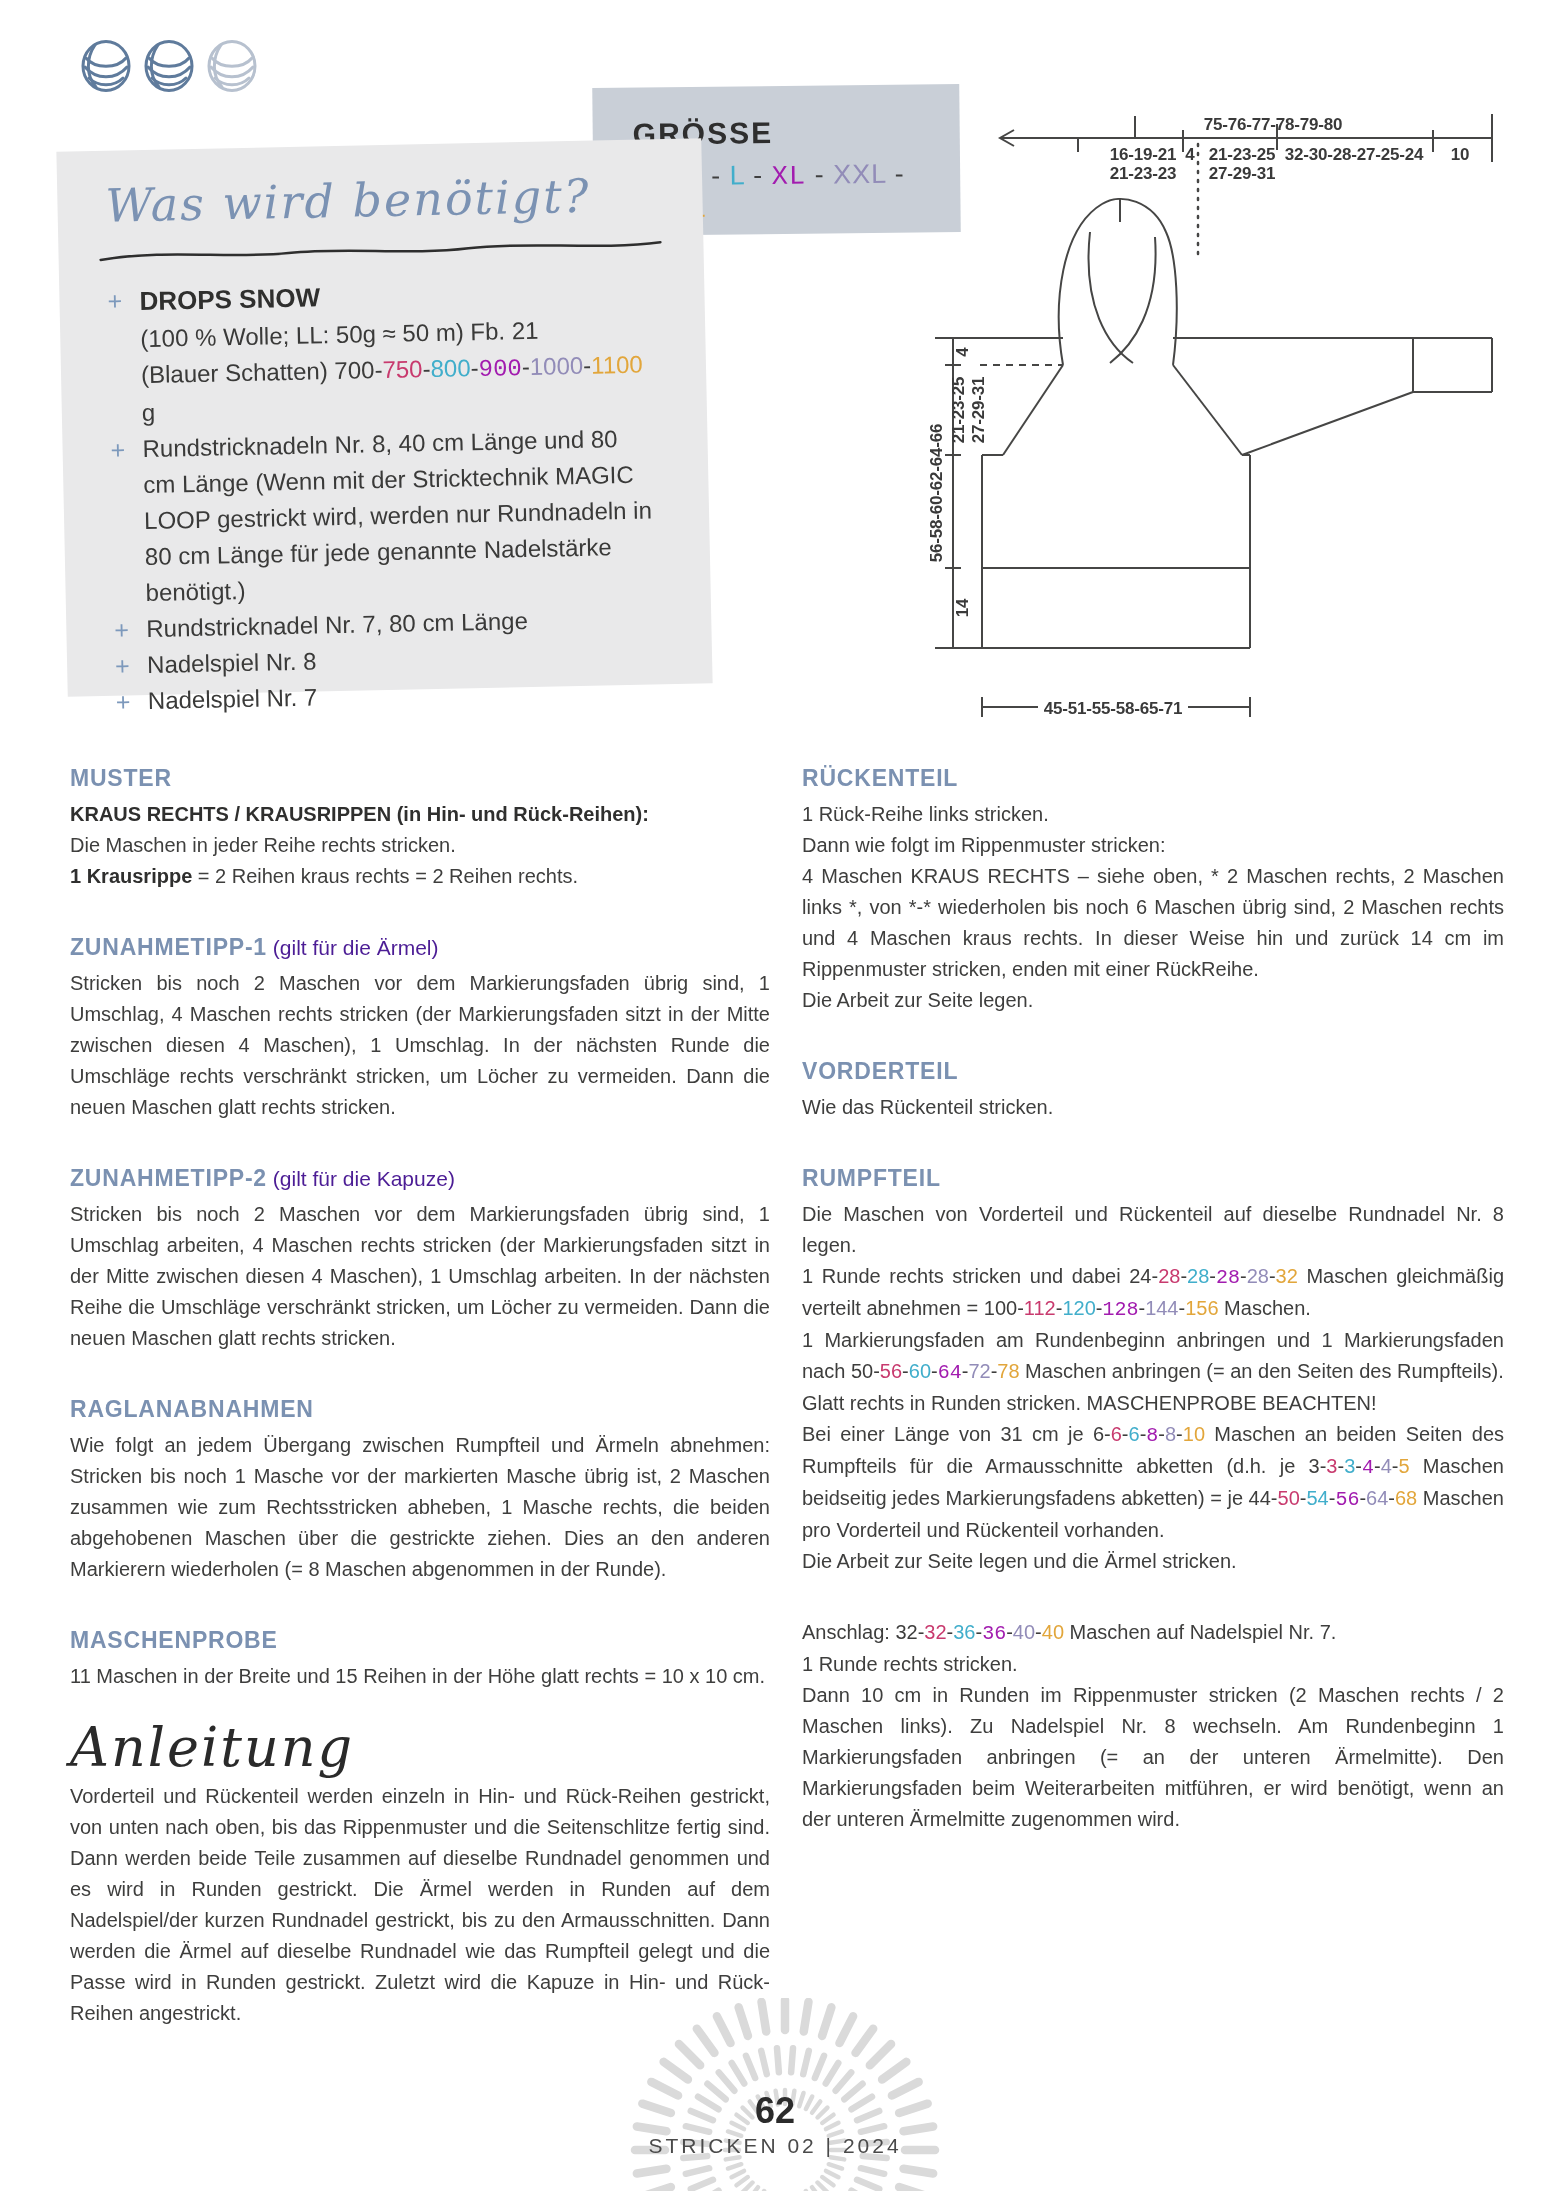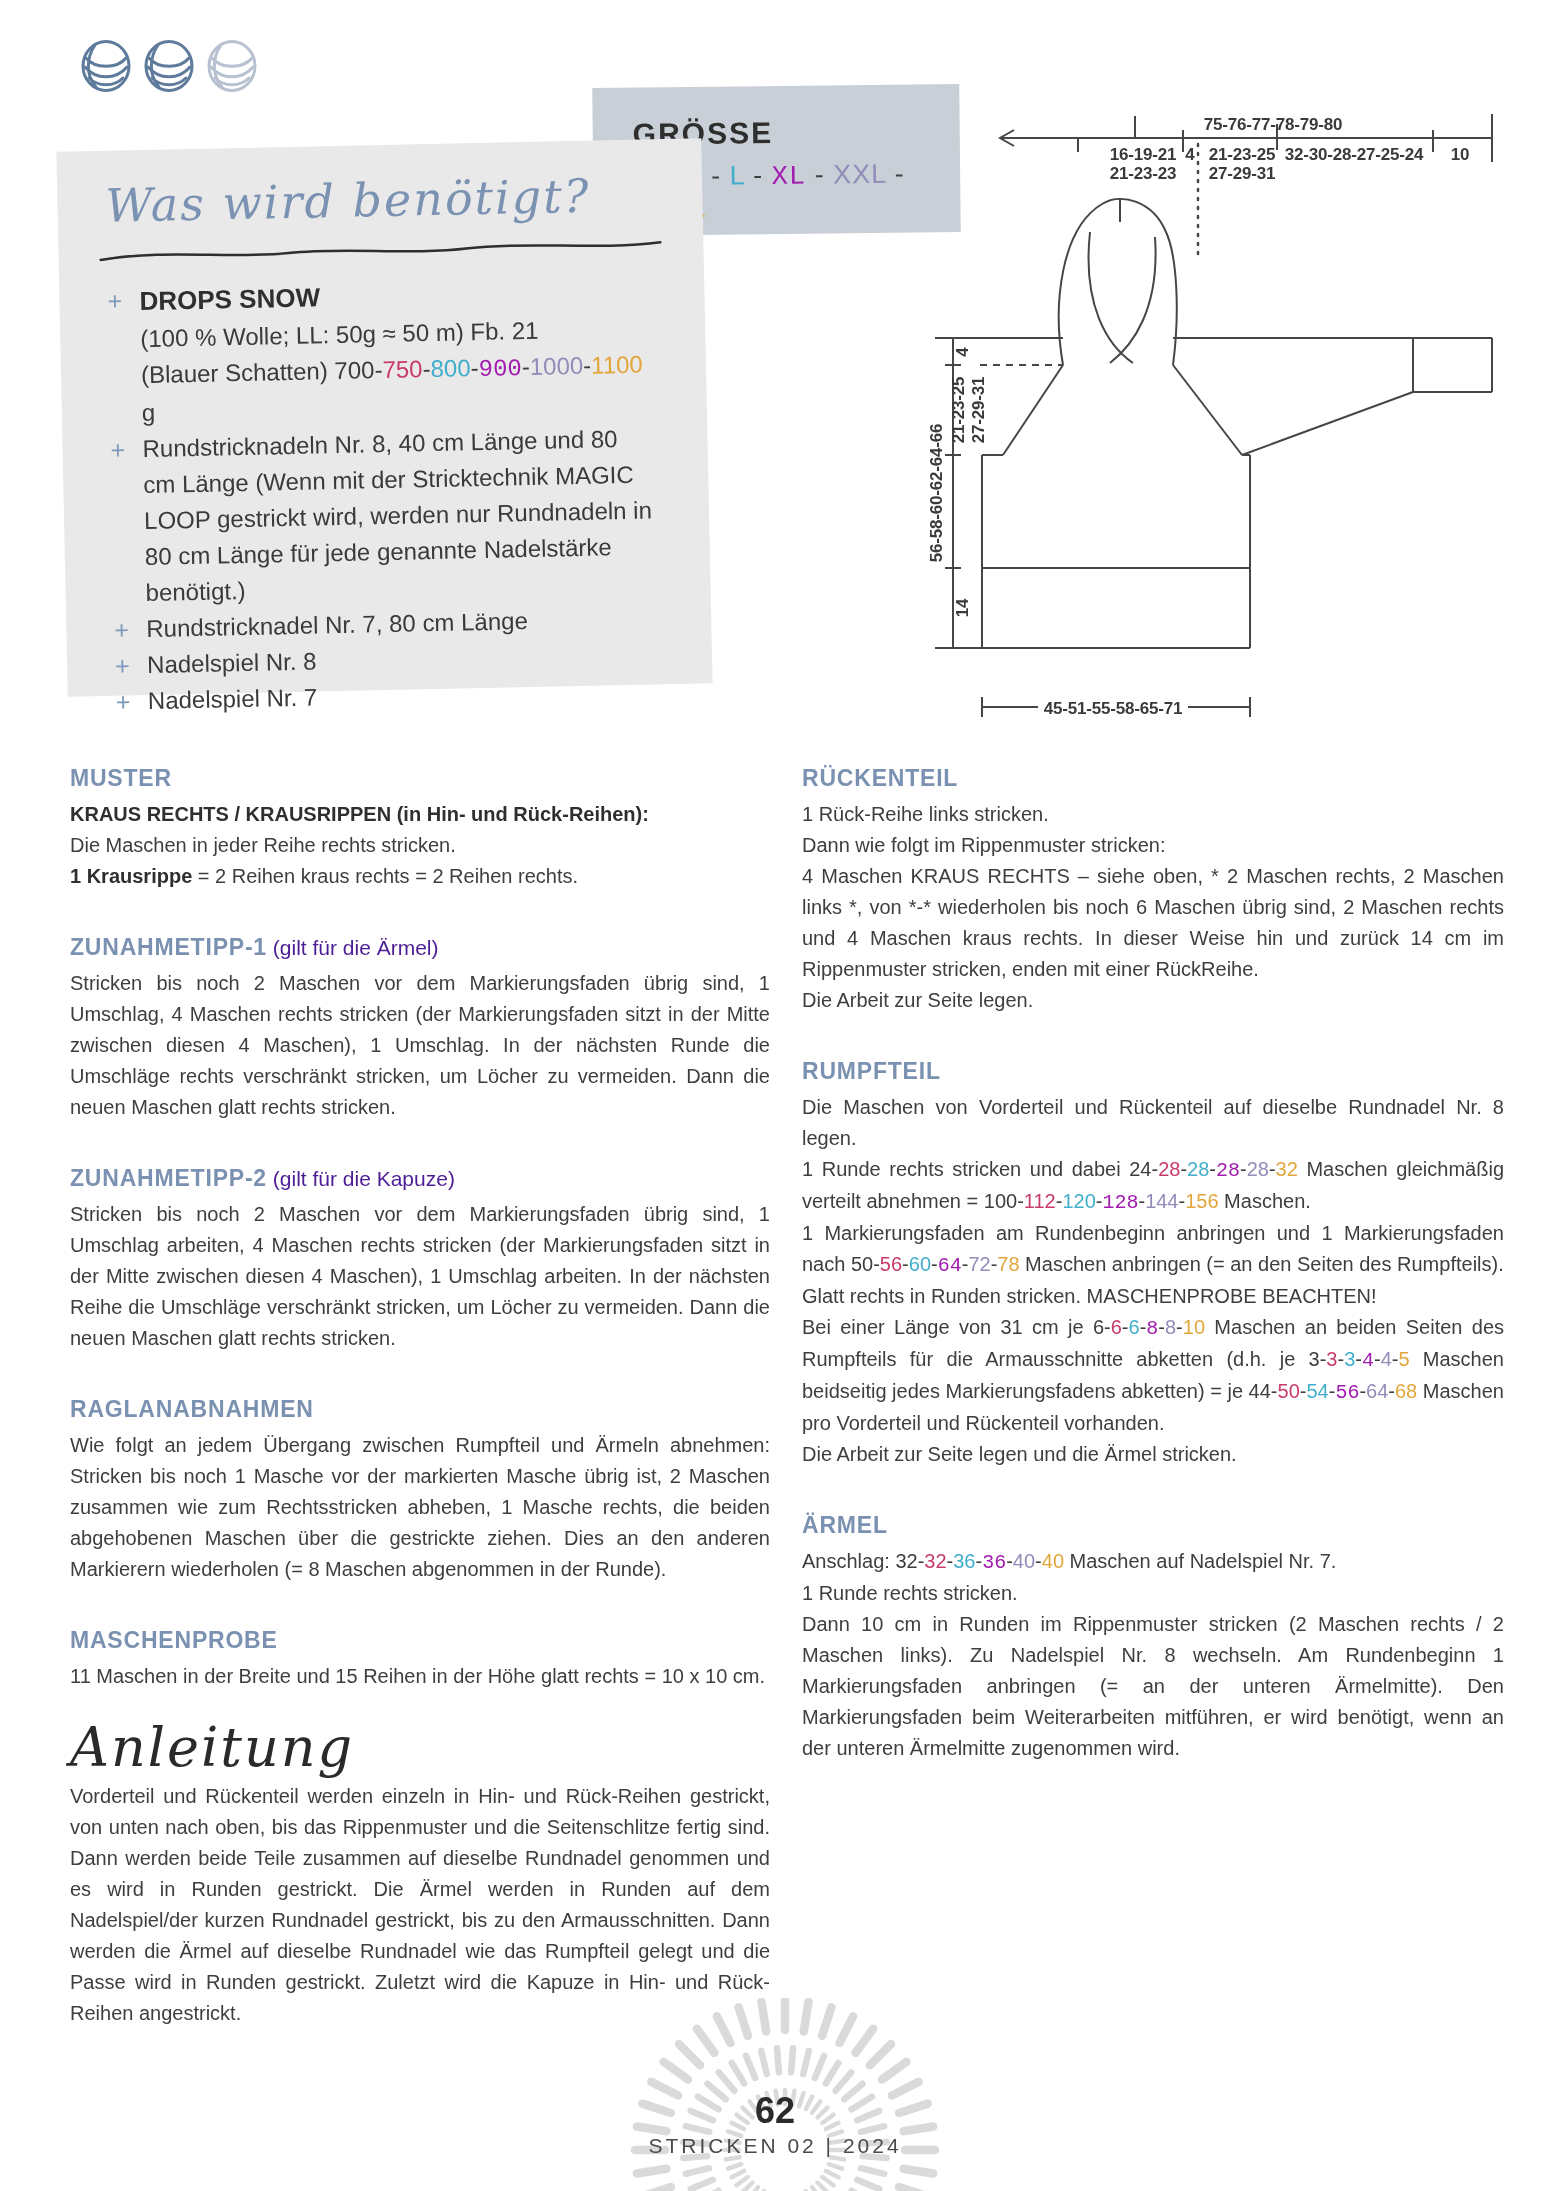--- a/index.html
+++ b/index.html
@@ -224,30 +224,33 @@
     </div>
   <div class="col right" id="right-col">
       <section>
         <h3><span>RÜCKENTEIL</span></h3>
         <p><span>1 Rück-Reihe links stricken.</span></p>
         <p><span>Dann wie folgt im Rippenmuster stricken:</span></p>
         <p><span>4 Maschen KRAUS RECHTS – siehe oben, * 2 Maschen rechts, 2 Maschen links *, von *-* wiederholen bis noch 6 Maschen übrig sind, 2 Maschen rechts und 4 Maschen kraus rechts. In dieser Weise hin und zurück 14 cm im Rippenmuster stricken, enden mit einer RückReihe.</span></p>
         <p><span>Die Arbeit zur Seite legen.</span></p>
       </section>
       <section>
+        <h3><span>VORDERTEIL</span></h3>
+        <p><span>Wie das Rückenteil stricken.</span></p>
+      </section>
+      <section>
         <h3><span>RUMPFTEIL</span></h3>
         <p><span>Die Maschen von Vorderteil und Rückenteil auf dieselbe Rundnadel Nr. 8 legen.</span></p>
         <p><span>1 Runde rechts stricken und dabei </span><span class="c0">24</span><span class="dash">-</span><span class="c1">28</span><span class="dash">-</span><span class="c2">28</span><span class="dash">-</span><span class="c3">28</span><span class="dash">-</span><span class="c4">28</span><span class="dash">-</span><span class="c5">32</span><span> Maschen gleichmäßig verteilt abnehmen = </span><span class="c0">100</span><span class="dash">-</span><span class="c1">112</span><span class="dash">-</span><span class="c2">120</span><span class="dash">-</span><span class="c3">128</span><span class="dash">-</span><span class="c4">144</span><span class="dash">-</span><span class="c5">156</span><span> Maschen.</span></p>
         <p><span>1 Markierungsfaden am Rundenbeginn anbringen und 1 Markierungsfaden nach </span><span class="c0">50</span><span class="dash">-</span><span class="c1">56</span><span class="dash">-</span><span class="c2">60</span><span class="dash">-</span><span class="c3">64</span><span class="dash">-</span><span class="c4">72</span><span class="dash">-</span><span class="c5">78</span><span> Maschen anbringen (= an den Seiten des Rumpfteils).</span></p>
         <p><span>Glatt rechts in Runden stricken. MASCHENPROBE BEACHTEN!</span></p>
         <p><span>Bei einer Länge von 31 cm je </span><span class="c0">6</span><span class="dash">-</span><span class="c1">6</span><span class="dash">-</span><span class="c2">6</span><span class="dash">-</span><span class="c3">8</span><span class="dash">-</span><span class="c4">8</span><span class="dash">-</span><span class="c5">10</span><span> Maschen an beiden Seiten des Rumpfteils für die Armausschnitte abketten (d.h. je </span><span class="c0">3</span><span class="dash">-</span><span class="c1">3</span><span class="dash">-</span><span class="c2">3</span><span class="dash">-</span><span class="c3">4</span><span class="dash">-</span><span class="c4">4</span><span class="dash">-</span><span class="c5">5</span><span> Maschen beidseitig jedes Markierungsfadens abketten) = je </span><span class="c0">44</span><span class="dash">-</span><span class="c1">50</span><span class="dash">-</span><span class="c2">54</span><span class="dash">-</span><span class="c3">56</span><span class="dash">-</span><span class="c4">64</span><span class="dash">-</span><span class="c5">68</span><span> Maschen pro Vorderteil und Rückenteil vorhanden.</span></p>
         <p><span>Die Arbeit zur Seite legen und die Ärmel stricken.</span></p>
       </section>
       <section>
-        <h3><span>ÄRMEL</span></h3>
         <p><span>Anschlag: </span><span class="c0">32</span><span class="dash">-</span><span class="c1">32</span><span class="dash">-</span><span class="c2">36</span><span class="dash">-</span><span class="c3">36</span><span class="dash">-</span><span class="c4">40</span><span class="dash">-</span><span class="c5">40</span><span> Maschen auf Nadelspiel Nr. 7.</span></p>
         <p><span>1 Runde rechts stricken.</span></p>
         <p><span>Dann 10 cm in Runden im Rippenmuster stricken (2 Maschen rechts / 2 Maschen links). Zu Nadelspiel Nr. 8 wechseln. Am Rundenbeginn 1 Markierungsfaden anbringen (= an der unteren Ärmelmitte). Den Markierungsfaden beim Weiterarbeiten mitführen, er wird benötigt, wenn an der unteren Ärmelmitte zugenommen wird.</span></p>
       </section>
     </div>
 
   <svg id="burst" class="burst" width="400" height="193" viewBox="0 0 400 193">
       <line x1="241" y1="152" x2="255" y2="152" stroke="#dadada" stroke-width="4.5" stroke-linecap="round"></line>
       <line x1="240.43366366737632" y1="159.19598539185063" x2="254.26130043570828" y2="161.38606790241386" stroke="#dadada" stroke-width="4.5" stroke-linecap="round"></line>
       <line x1="238.74859974957707" y1="166.21478174124758" x2="252.06339097770922" y2="170.54101966249684" stroke="#dadada" stroke-width="4.5" stroke-linecap="round"></line>

